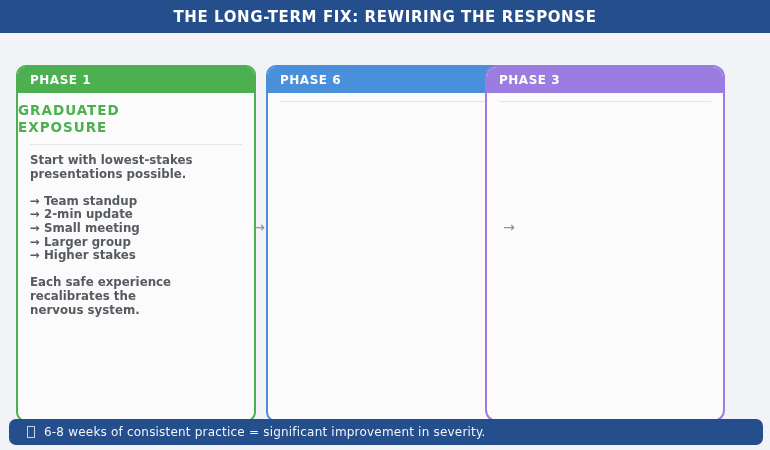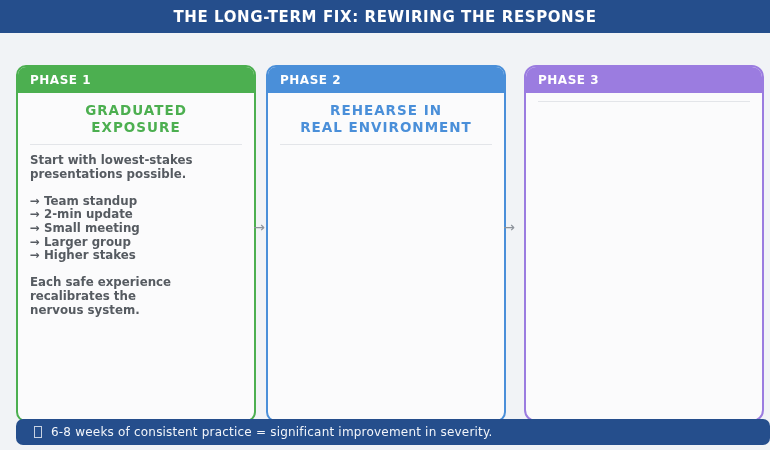--- a/index.html
+++ b/index.html
@@ -22,34 +22,34 @@
   .card {
     position: absolute; top: 50px; height: 357px; width: 240px;
     background: #fbfbfc;
     border: 2px solid var(--accent, #888);
     border-radius: 10px;
     overflow: hidden;
     margin-top: 15px;
   }
   .card[data-idx="0"] { left: 16px; }
   .card[data-idx="1"] { left: 266px; }
-  .card[data-idx="2"] { left: 524px; border-radius: 12px; }
+  .card[data-idx="2"] { left: 485px; border-radius: 12px; }
   .phase-strip {
     height: 26px; width: 100%;
     background: var(--accent, #888);
     display: flex; align-items: center;
     padding-left: 12px;
   }
   .phase-strip .phase-label {
     color: #ffffff; font-size: 12px; font-weight: bold;
     letter-spacing: 0.5px;
   }
   .card-title {
     margin-top: 9px;
-    text-align: center;
+    text-align: left;
     color: var(--accent, #444);
     font-size: 13.5px; font-weight: bold;
     letter-spacing: 1px;
     line-height: 17px;
     white-space: pre-wrap;
   }
   .divider {
     height: 1px; background: #e3e5e9;
     margin: 8px 12px 9px 12px;
   }
@@ -63,21 +63,21 @@
   }
   .connector {
     position: absolute; top: 220px;
     width: 22px; text-align: center;
     color: #8d939b; font-size: 14px; line-height: 14px;
     z-index: 3;
   }
   .connector.c1 { left: 248px; }
   .connector.c2 { left: 498px; }
   .bottom-banner {
-    position: absolute; left: 16px; top: 419px;
+    position: absolute; left: 9px; top: 419px;
     width: 754px; height: 26px;
     border-radius: 7px;
     display: flex; align-items: center;
     padding-left: 18px;
   }
   .tofu-box {
     display: inline-block;
     width: 8px; height: 12px;
     border: 1px solid #c8d2e2;
     margin-right: 9px;
@@ -113,24 +113,22 @@
 
 Each safe experience
 recalibrates the
 nervous system.</div>
 </div>
 
 <div class="connector c1" style="color: rgb(141, 147, 155);">→</div>
 
 <div class="card" data-idx="1" style="--accent: #4A8FD9;">
   <div class="phase-strip">
-    <span class="phase-label">PHASE 2</span>
+    <span class="phase-label">PHASE 6</span>
   </div>
-  <div class="card-title">REHEARSE IN
-REAL ENVIRONMENT</div>
   <div class="divider"></div>
 </div>
 
 <div class="connector c2" style="color: rgb(141, 147, 155);">→</div>
 
 <div class="card" data-idx="2" style="--accent: #9B7CE0;">
   <div class="phase-strip">
     <span class="phase-label">PHASE 3</span>
   </div>
   <div class="divider"></div>

